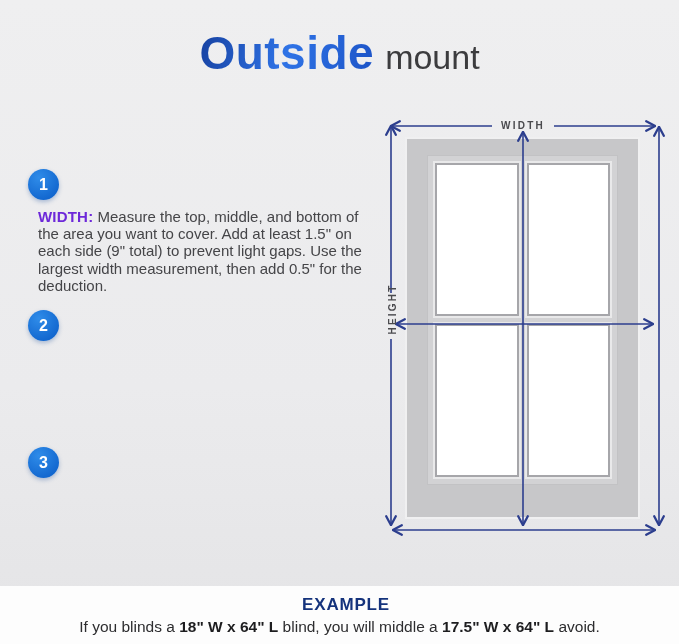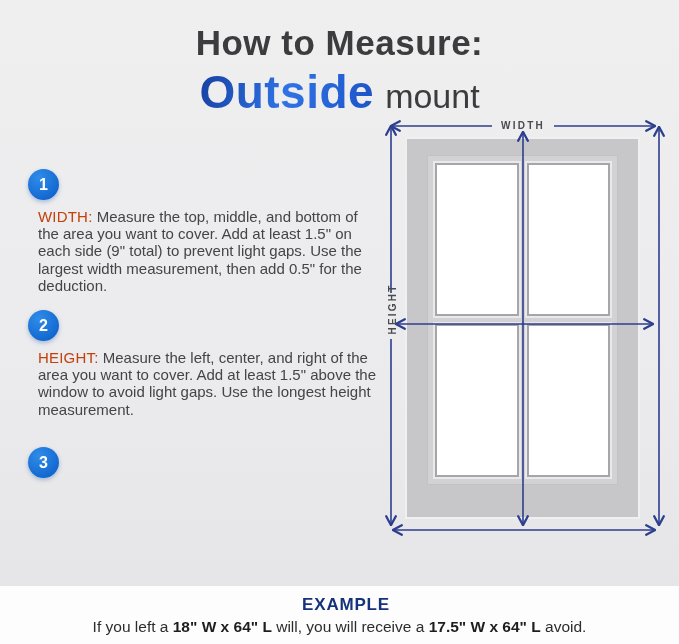--- a/index.html
+++ b/index.html
@@ -30,21 +30,21 @@
   .step-2 { top:310px; }
   .step-3 { top:447px; }
   .step-badge {
     width:31px; height:31px; border-radius:50%;
     background:radial-gradient(circle at 35% 28%, #2f8ce9, #1267cf 75%);
     color:#ffffff; font-weight:700; font-size:16px;
     display:flex; align-items:center; justify-content:center;
     box-shadow:0 2px 4px rgba(40,90,160,0.35);
   }
   .step-text { margin:8px 0 0 10px; width:342px; font-size:15px; line-height:17.2px; color:#454548; }
-  .step-label { font-weight:400; color:#c2410c; letter-spacing:0.2px; }
+  .step-label { font-weight:700; color:#6d28d9; letter-spacing:0.2px; }
 
   
   .diagram { position:absolute; left:380px; top:117px; width:290px; height:425px; }
   .win-frame {
     position:absolute; left:25px; top:20px; width:235px; height:382px;
     background:#c7c7c9; border:2px solid #f0f0f1;
   }
   .win-sash {
     position:absolute; left:20px; right:20px; top:16px; bottom:32px;
     background:#d2d2d4; border:1px solid #c2c2c4;
@@ -65,41 +65,36 @@
   
   .footer { position:absolute; left:0; top:586px; width:100%; height:58px; background:#fdfdfd; text-align:center; }
   .example-title { margin-top:9px; font-size:17px; font-weight:700; letter-spacing:0.8px; color:#15337c;padding-left:13px; }
   .example-line { margin-top:3px; font-size:15.5px; color:#2d2d2f; }
   .example-line .b { font-weight:700; color:#1d1d1f; }
 </style>
 </head>
 <body>
 
 <div class="title-block">
-  <div class="title-line1">How to Measure:</div>
   <div class="title-line2">
     <span class="title-emphasis">Outside</span>
     <span class="title-suffix">mount</span>
   </div>
 </div>
 
 <div class="step step-1">
   <div class="step-badge">1</div>
   <div class="step-text">
     <span class="step-label">WIDTH:</span>
     <span>Measure the top, middle, and bottom of the area you want to cover. Add at least 1.5" on each side (9" total) to prevent light gaps. Use the largest width measurement, then add 0.5" for the deduction.</span>
   </div>
 </div>
 
 <div class="step step-2">
   <div class="step-badge">2</div>
-  <div class="step-text">
-    <span class="step-label">HEIGHT:</span>
-    <span>Measure the left, center, and right of the area you want to cover. Add at least 1.5" above the window to avoid light gaps. Use the longest height measurement.</span>
-  </div>
 </div>
 
 <div class="step step-3">
   <div class="step-badge">3</div>
 </div>
 
 <div class="diagram">
   <div class="win-frame">
     <div class="win-sash">
       <div class="win-panes">
@@ -134,14 +129,14 @@
       <line x1="17" y1="207" x2="272" y2="207" marker-start="url(#ah)" marker-end="url(#ah)"></line>
     </g>
   </svg>
 
   <span class="dim-label dim-label-width">WIDTH</span>
   <span class="dim-label dim-label-height">HEIGHT</span>
 </div>
 
 <div class="footer">
   <div class="example-title">EXAMPLE</div>
-  <div class="example-line"><span>If you left a </span><span class="b">18" W x 64" L</span><span> will, you will receive a </span><span class="b">17.5" W x 64" L</span><span> avoid.</span></div>
+  <div class="example-line"><span>If you blinds a </span><span class="b">18" W x 64" L</span><span> blind, you will middle a </span><span class="b">17.5" W x 64" L</span><span> avoid.</span></div>
 </div>
 
 </body></html>

